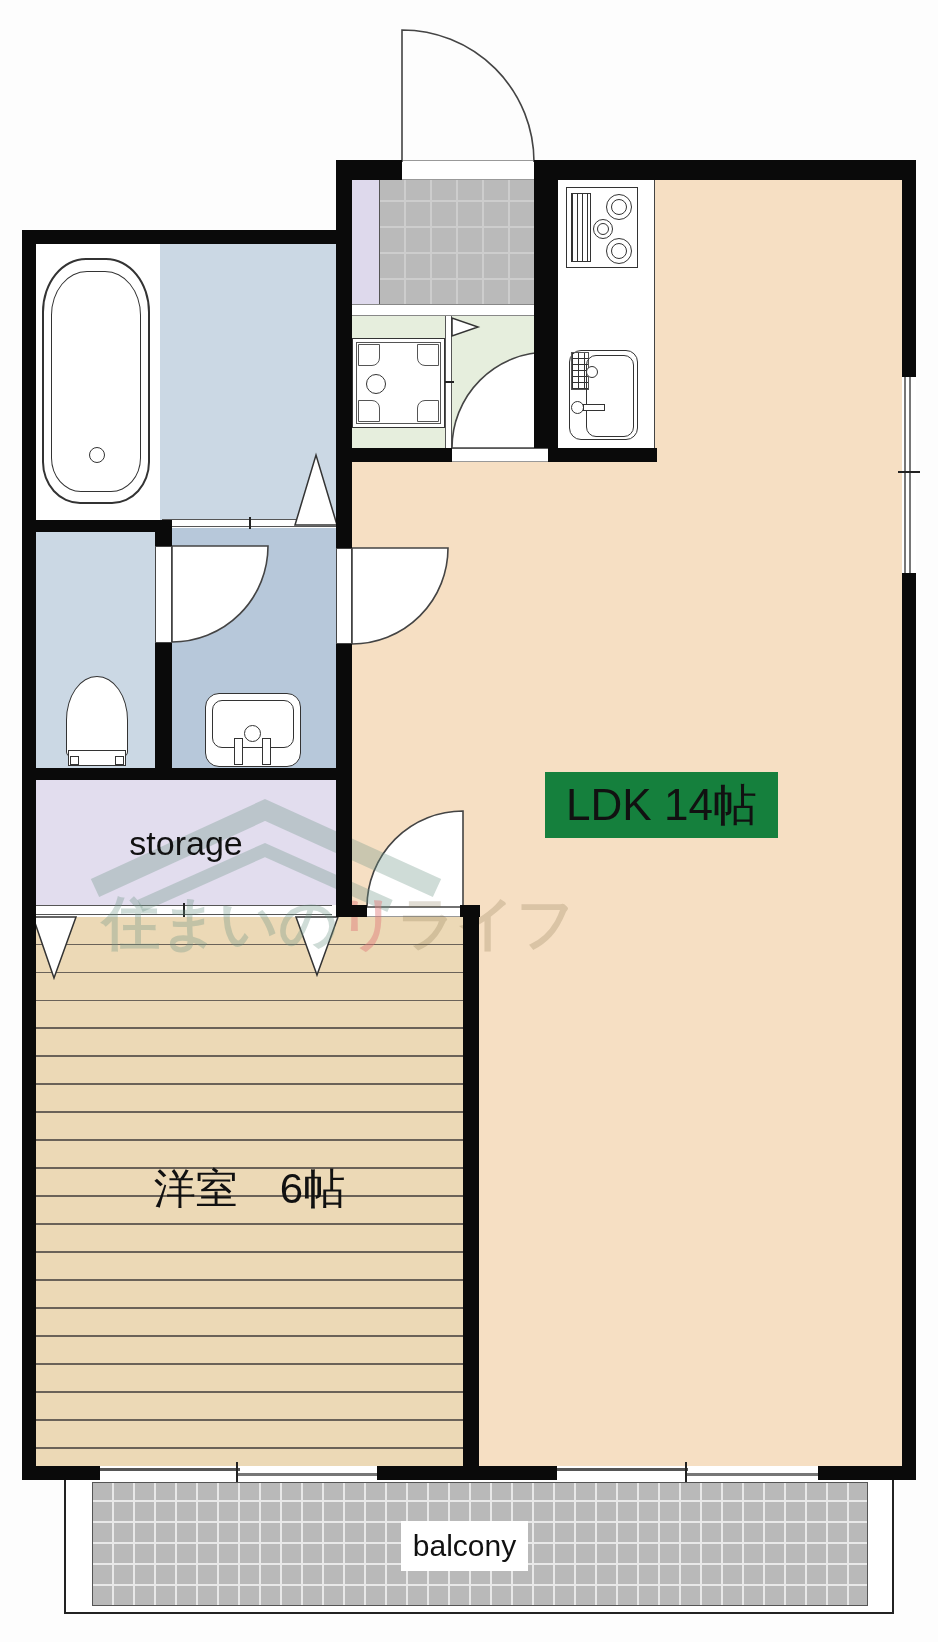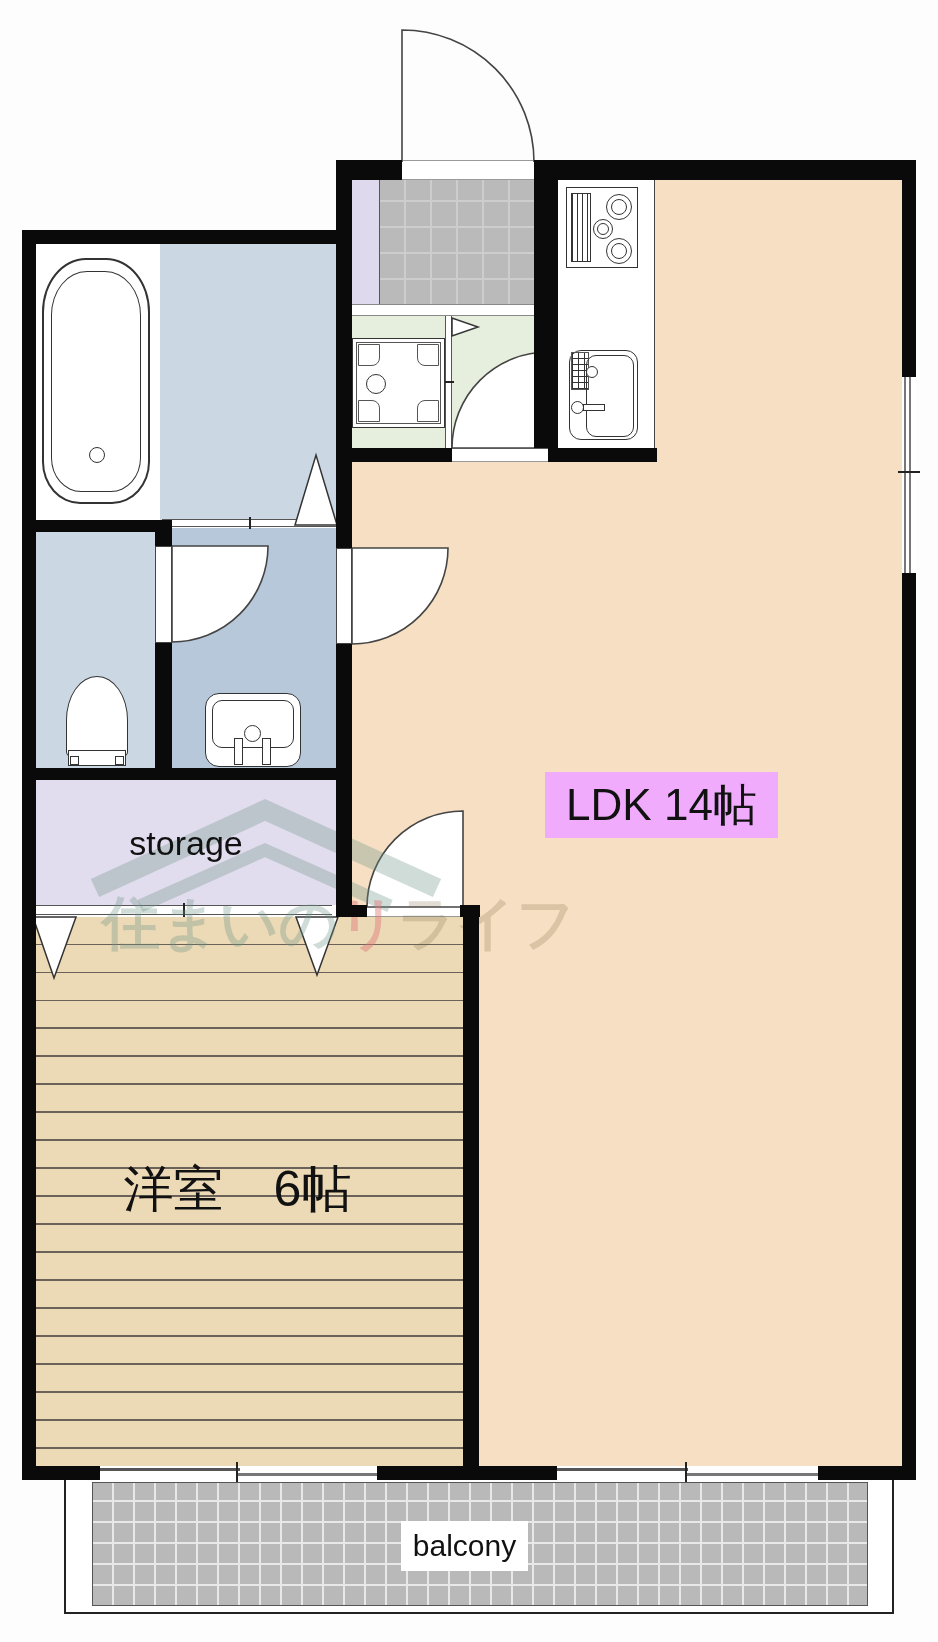--- a/index.html
+++ b/index.html
@@ -161,24 +161,24 @@
   <div class="abs wall" style="left:155px;top:520px;width:17px;height:26px;"></div>
   <div class="abs wall" style="left:155px;top:643px;width:17px;height:125px;"></div>
   <div class="abs wall" style="left:22px;top:768px;width:330px;height:12px;"></div>
   <div class="abs wall" style="left:336px;top:905px;width:31px;height:12px;"></div>
   <div class="abs wall" style="left:460px;top:905px;width:20px;height:12px;"></div>
   <div class="abs wall" style="left:463px;top:905px;width:16px;height:561px;"></div>
   <div class="abs wall" style="left:22px;top:1466px;width:78px;height:14px;"></div>
   <div class="abs wall" style="left:377px;top:1466px;width:180px;height:14px;"></div>
   <div class="abs wall" style="left:818px;top:1466px;width:98px;height:14px;"></div>
 
-  <div class="abs lbl" style="left:545px;top:772px;width:233px;height:66px;background:#f0abfc;font-size:44px;">
+  <div class="abs lbl" style="left:545px;top:772px;width:233px;height:66px;background:#15803d;font-size:44px;">
     <span>LDK 14帖</span>
   </div>
-  <div class="abs lbl" style="left:24px;top:1158px;width:427px;height:62px;font-size:50px;">
+  <div class="abs lbl" style="left:36px;top:1158px;width:427px;height:62px;font-size:42px;">
     <span>洋室　6帖</span>
   </div>
   <div class="abs lbl" style="left:401px;top:1521px;width:127px;height:50px;background:#fff;font-size:30px;">
     <span>balcony</span>
   </div>
   <div class="abs lbl" style="left:36px;top:820px;width:300px;height:46px;font-size:34px;">
     <span>storage</span>
   </div>
 
 </div>

